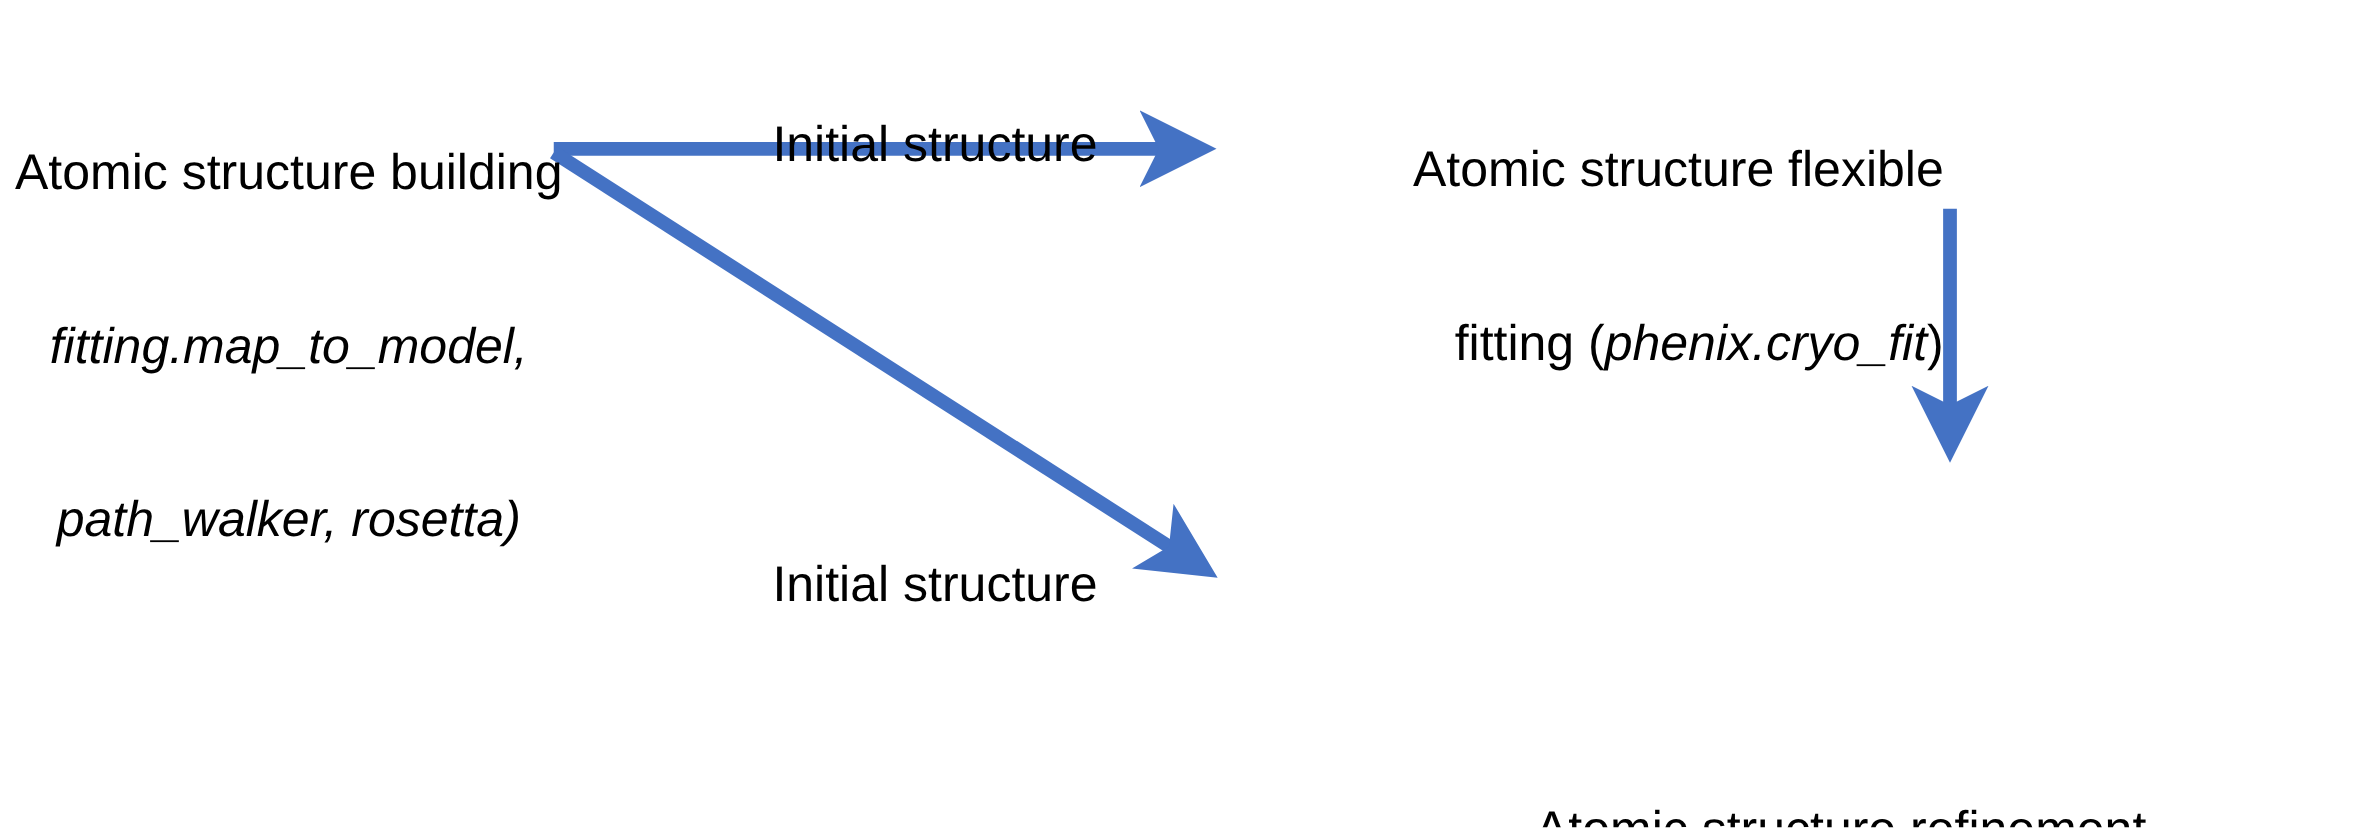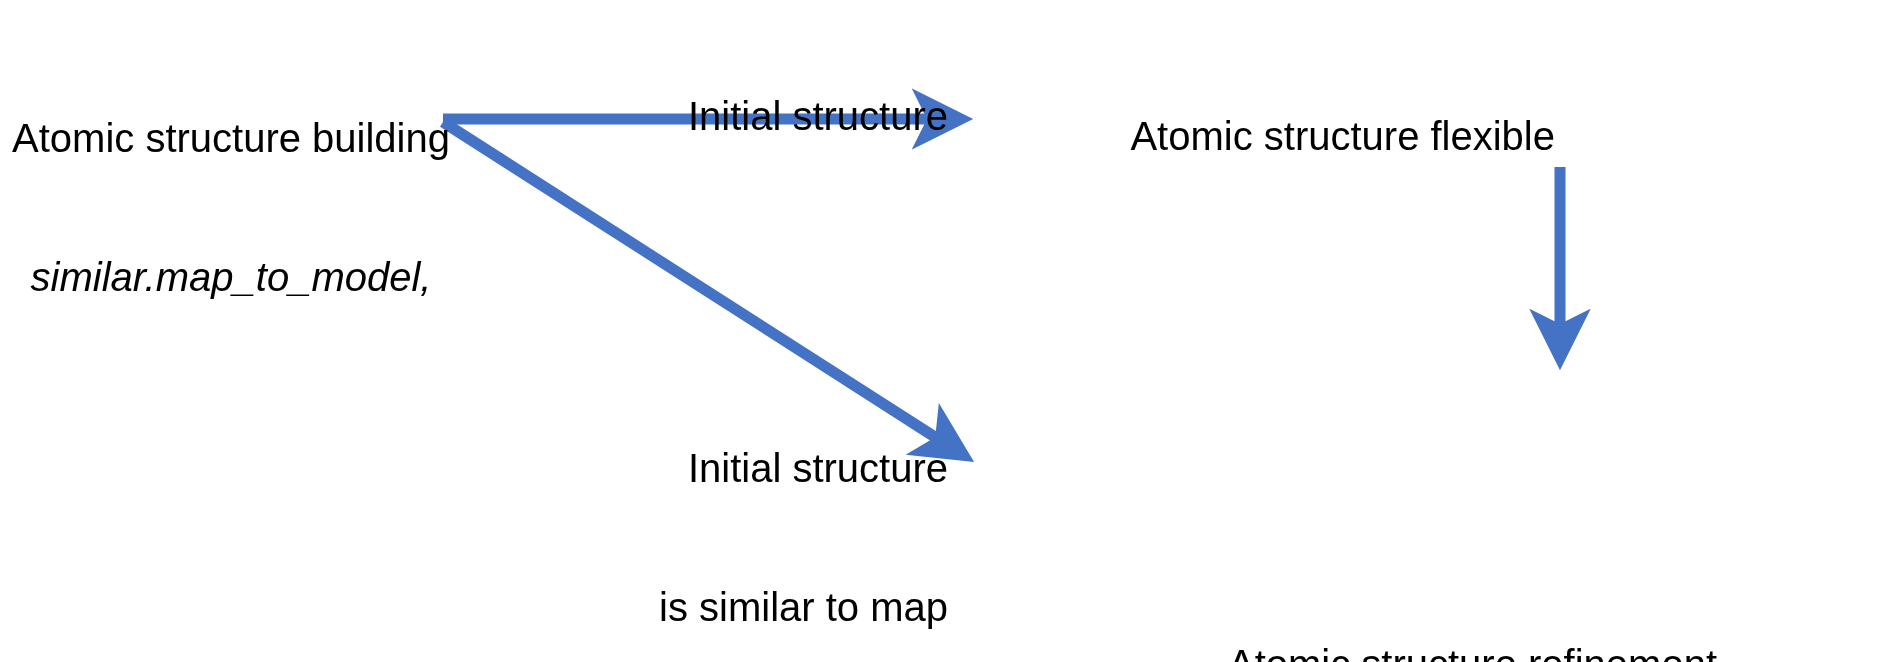--- a/index.html
+++ b/index.html
@@ -25,21 +25,21 @@
   }
   .node .ital {
     font-style: italic;
   }
   .edge-label {
     position: absolute;
     font-size: 40px;
     line-height: 1.16;
     color: #000000;
     white-space: pre;
-    text-align: right;
+    text-align: center;
   }
   #node-build {
     left: 6px;
     top: 22px;
     width: 450px;
     text-align: center;
   }
   #node-fit {
     left: 1085px;
     top: 20px;
@@ -102,34 +102,35 @@
 
     <line x1="1560" y1="167" x2="1560" y2="357" stroke="#4472C4" stroke-width="11" marker-end="url(#head-down)"></line>
   </svg>
 
   <div class="arrow-hit" id="arrow-top-hit"></div>
   <div class="arrow-hit" id="arrow-diag-hit"></div>
   <div class="arrow-hit" id="arrow-vert-hit"></div>
 
   <div class="node" id="node-build">
     <div>Atomic structure building</div>
-    <div class="ital">similar.map_to_model,</div>
+    <div class="ital">fitting.map_to_model,</div>
+    <div><span class="ital">path_walker, rosetta)</span></div>
   </div>
 
   <div class="node" id="node-fit">
     <div>Atomic structure flexible</div>
+    <div><span>fitting (</span><span class="ital">phenix.cryo_fit</span><span>)</span></div>
   </div>
 
   <div class="node" id="node-refine">
     <div>Atomic structure refinement</div>
     
   </div>
 
   <div class="edge-label" id="label-different">
     <div>Initial structure</div>
   </div>
 
   <div class="edge-label" id="label-similar">
     <div>Initial structure</div>
-    <div>is similar to map</div>
   </div>
 
 </div>
 
 </body></html>

